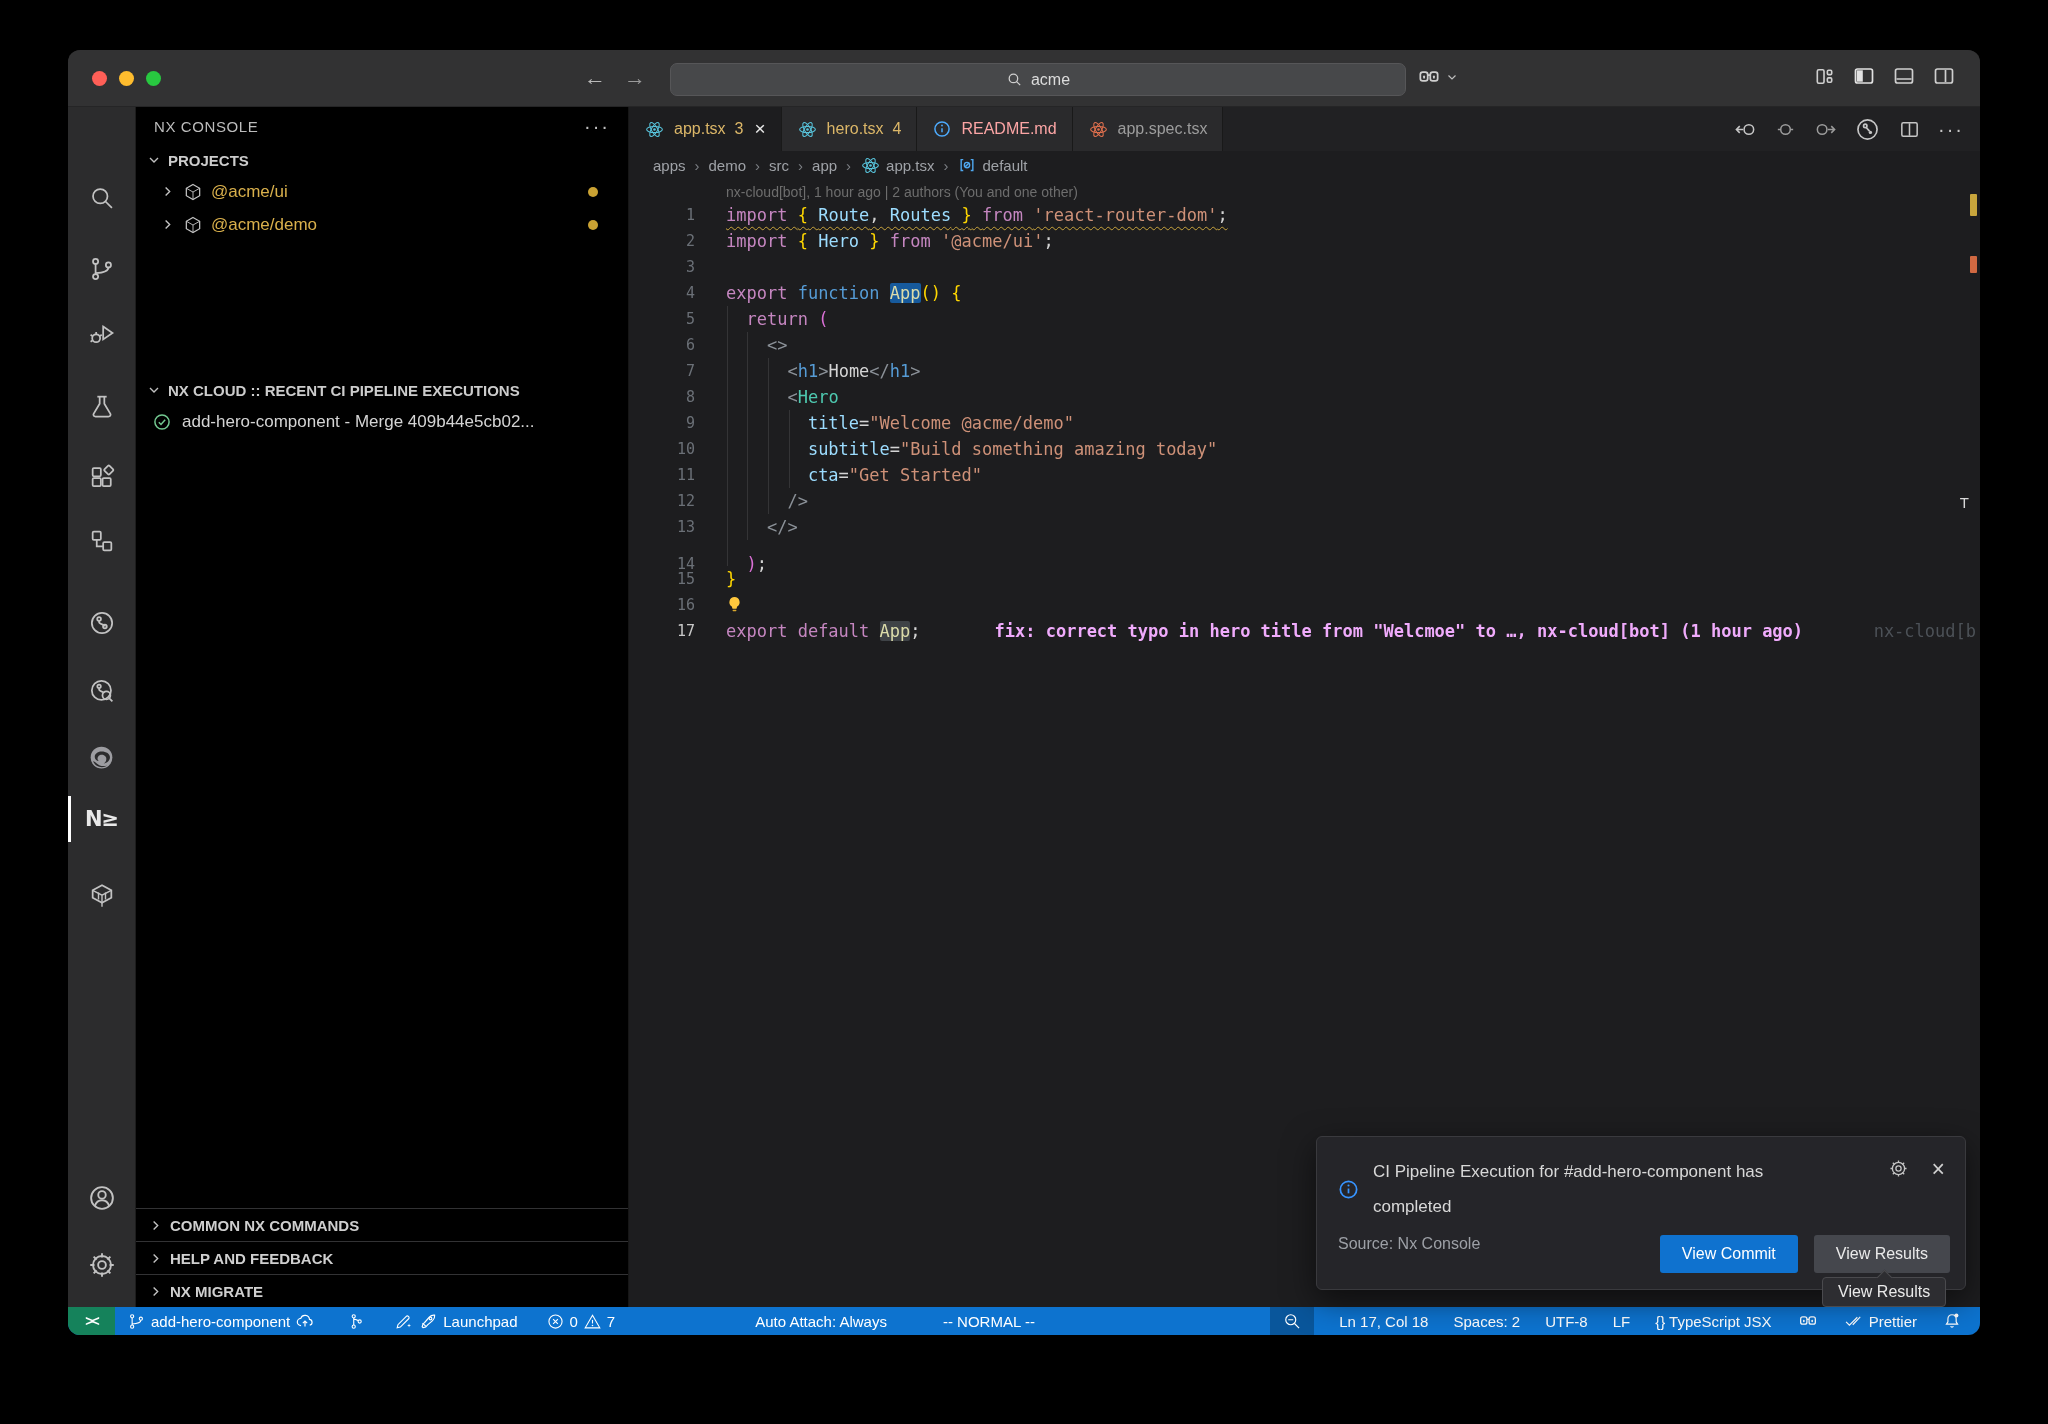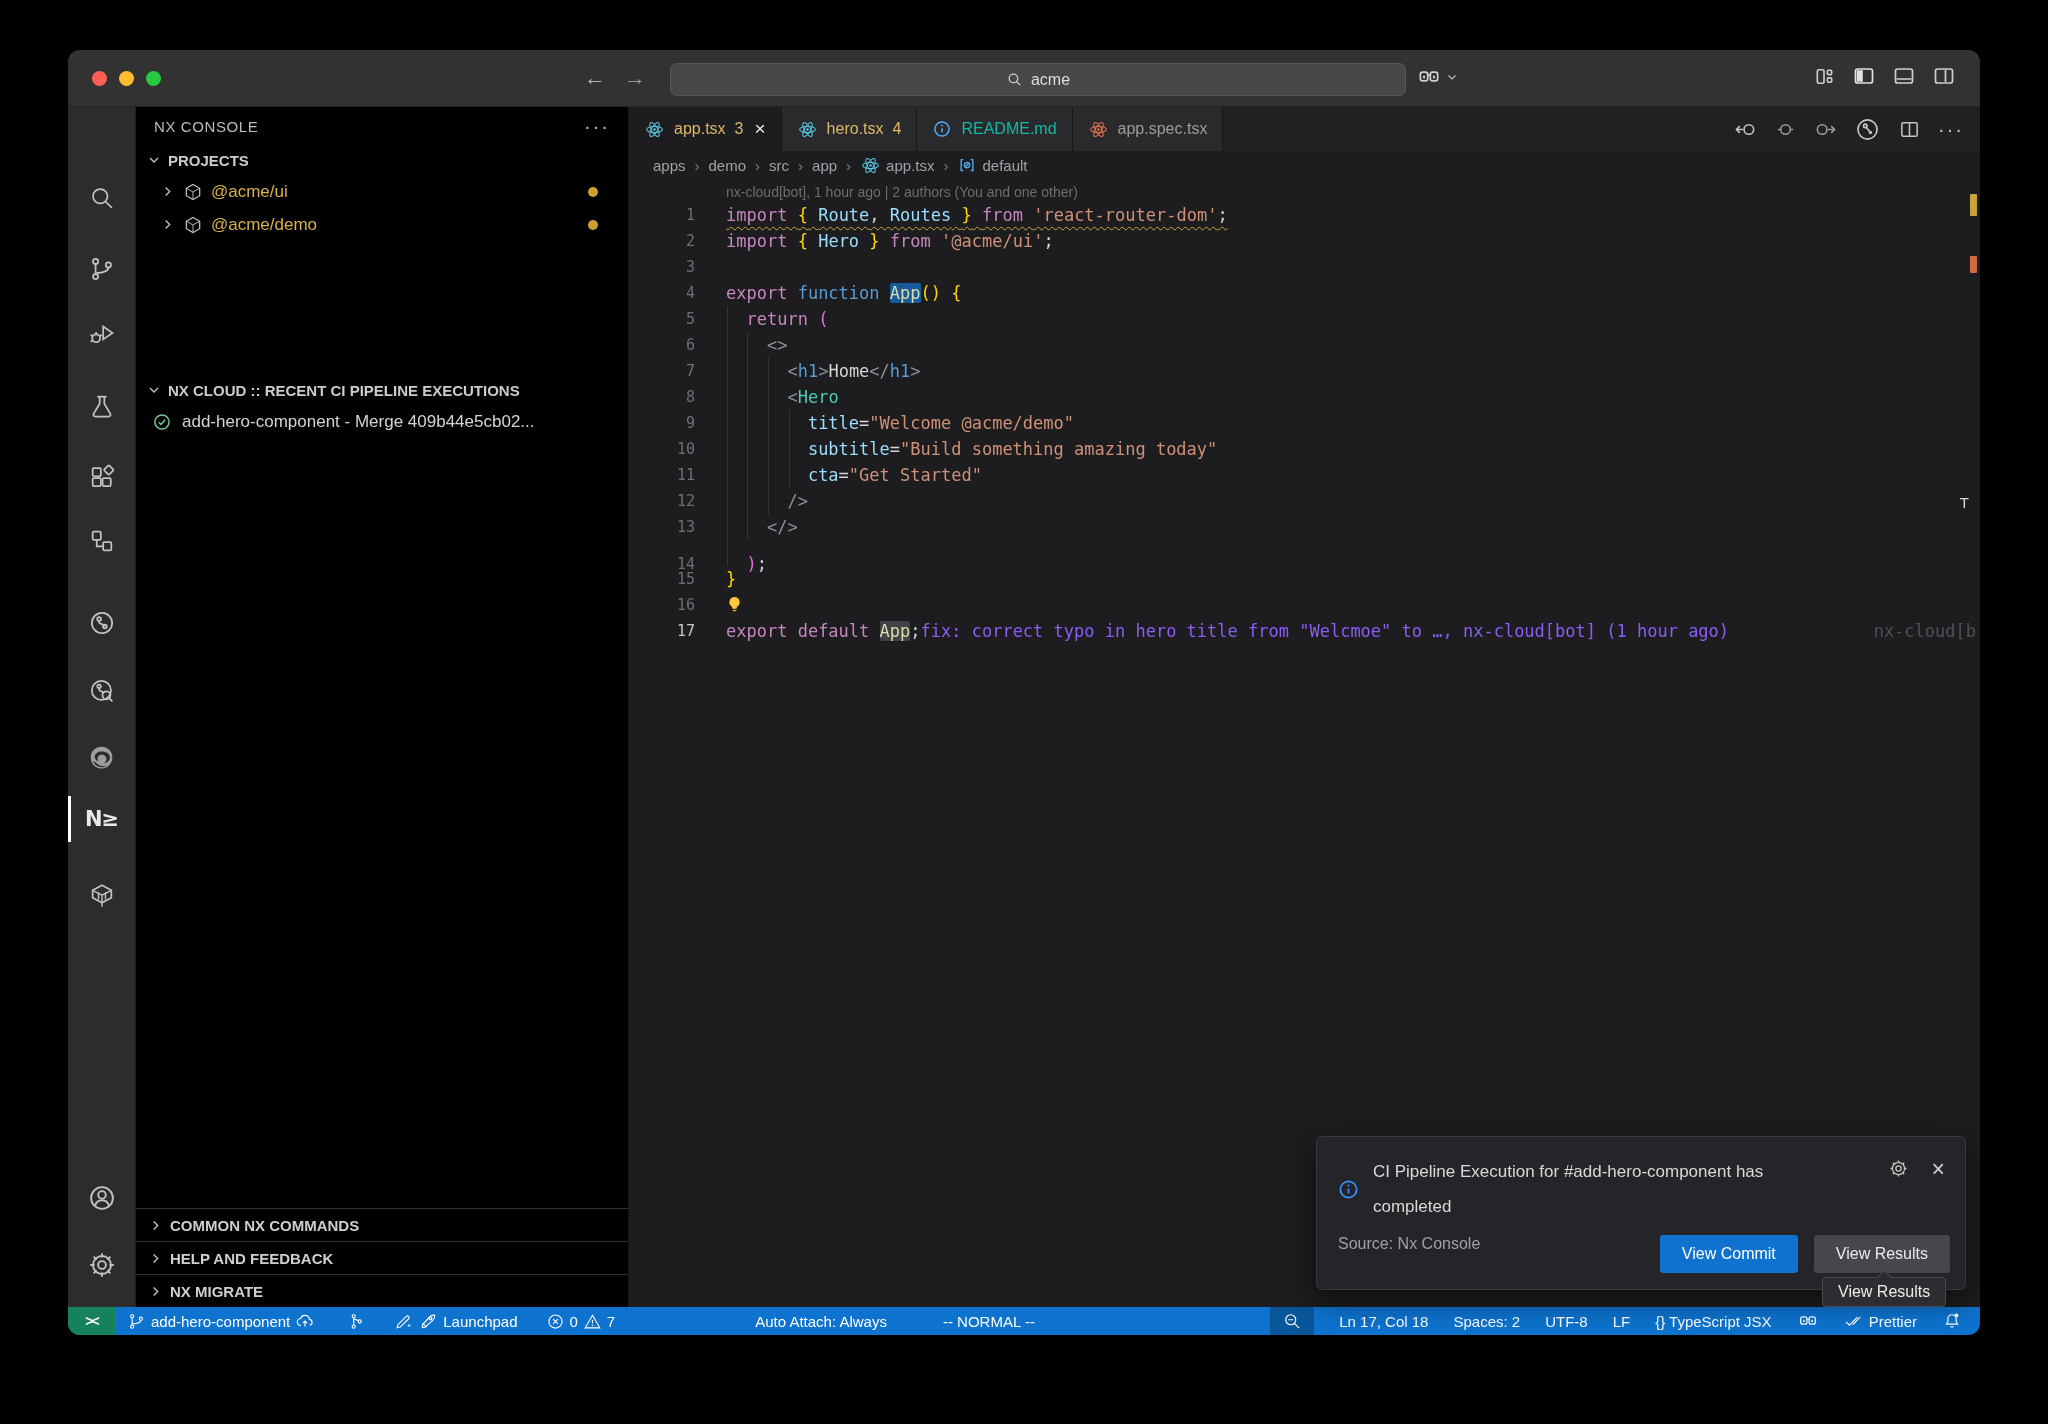--- a/index.html
+++ b/index.html
@@ -37,41 +37,41 @@
   .s-item .dot{width:10px;height:10px;border-radius:50%;background:#caa233;margin-left:auto;margin-right:30px;}
   .s-clouditem{height:33px;display:flex;align-items:center;gap:10px;padding-left:16px;font-size:17px;color:#d4d4d4;}
   .s-botrow{height:32px;border-top:1px solid #323234;display:flex;align-items:center;gap:7px;padding-left:12px;
     font-weight:bold;font-size:15px;color:#cfcfcf;}
   .s-botrow:first-of-type{margin-top:auto}
   
   .editorcol{flex:1;display:flex;flex-direction:column;min-width:0;background:#1d1d1f;}
   .tabbar{flex:0 0 44px;background:#212123;display:flex;position:relative;}
   .tab{display:flex;align-items:center;gap:9px;padding:0 15px;background:#2a2a2c;border-right:1px solid #191919;font-size:16px;}
   .tab.active{background:#1d1d1f;}
-  .tab-label.c-gold{color:#dcb768}.tab-label.c-light{color:#14b8a6}.tab-label.c-dim{color:#9d9d9d}
+  .tab-label.c-gold{color:#dcb768}.tab-label.c-light{color:#fca5a5}.tab-label.c-dim{color:#9d9d9d}
   .tab-badge{color:#dcb768;}
   .tab-close{color:#e8e8e8;font-size:19px;margin-left:2px;}
   .tab-actions{position:absolute;right:16px;top:0;height:44px;display:flex;align-items:center;gap:17px;color:#c5c5c5;}
   .breadcrumbs{flex:0 0 28px;display:flex;align-items:center;gap:9px;padding-left:24px;font-size:15px;color:#9fa2a7;background:#1d1d1f;}
   .crumb{display:flex;align-items:center;gap:5px;}
   .crumb-sep{color:#7c7f84;font-size:15px;}
   
   .code{flex:1;position:relative;font-family:"DejaVu Sans Mono",monospace;font-size:17px;overflow:hidden;}
   .blame-top{position:absolute;left:97px;top:5px;font-family:"Liberation Sans",sans-serif;font-size:14px;color:#6d6d6d;}
   .code-line{position:absolute;left:0;right:0;height:26px;line-height:26px;white-space:pre;}
   .ln{position:absolute;left:0;width:66px;text-align:right;color:#6b7077;font-size:15px;}
   .code-line.active .ln{color:#c8c8c8;}
   .lc{position:absolute;left:97px;}
   .kw{color:#c586c0}.kwb{color:#569cd6}.id{color:#9cdcfe}.cmp{color:#4ec9b0}.str{color:#ce9178}
   .fn{color:#dcdcaa}.b1{color:#ffd700}.b2{color:#da70d6}.pn{color:#8b9198}.tag{color:#569cd6}.tx{color:#d4d4d4}
   .hlw{background:#175a9c;border-radius:2px}
   .hlg{background:#3f4347;border-radius:2px}
   .squig{text-decoration:underline;text-decoration-style:wavy;text-decoration-color:#c8a43c;
     text-decoration-thickness:1px;text-underline-offset:5px;}
-  .inline-blame{color:#8b5cf6;}
+  .inline-blame{color:#f0abfc;margin-left:74px;font-weight:bold;}
   .edge-blame{position:absolute;right:4px;color:#4c5157;}
   .bulb-wrap{position:absolute;left:96px;top:3px;}
   .iguide{position:absolute;width:1px;background:#343436;}
   .ruler-mark{position:absolute;width:7px;border-radius:1px;}
   .ruler-T{position:absolute;color:#d8d8d8;font-size:15px;font-family:"Liberation Sans",sans-serif;}
   
   .statusbar{flex:0 0 28px;background:#0d73cf;display:flex;align-items:center;color:#fff;font-size:15px;position:relative;}
   .sb-remote{width:47px;height:28px;background:#15825b;display:flex;align-items:center;justify-content:center;
     font-weight:bold;font-size:14px;letter-spacing:-2px;}
   .sb-left{display:flex;align-items:center;gap:24px;padding-left:12px;}

